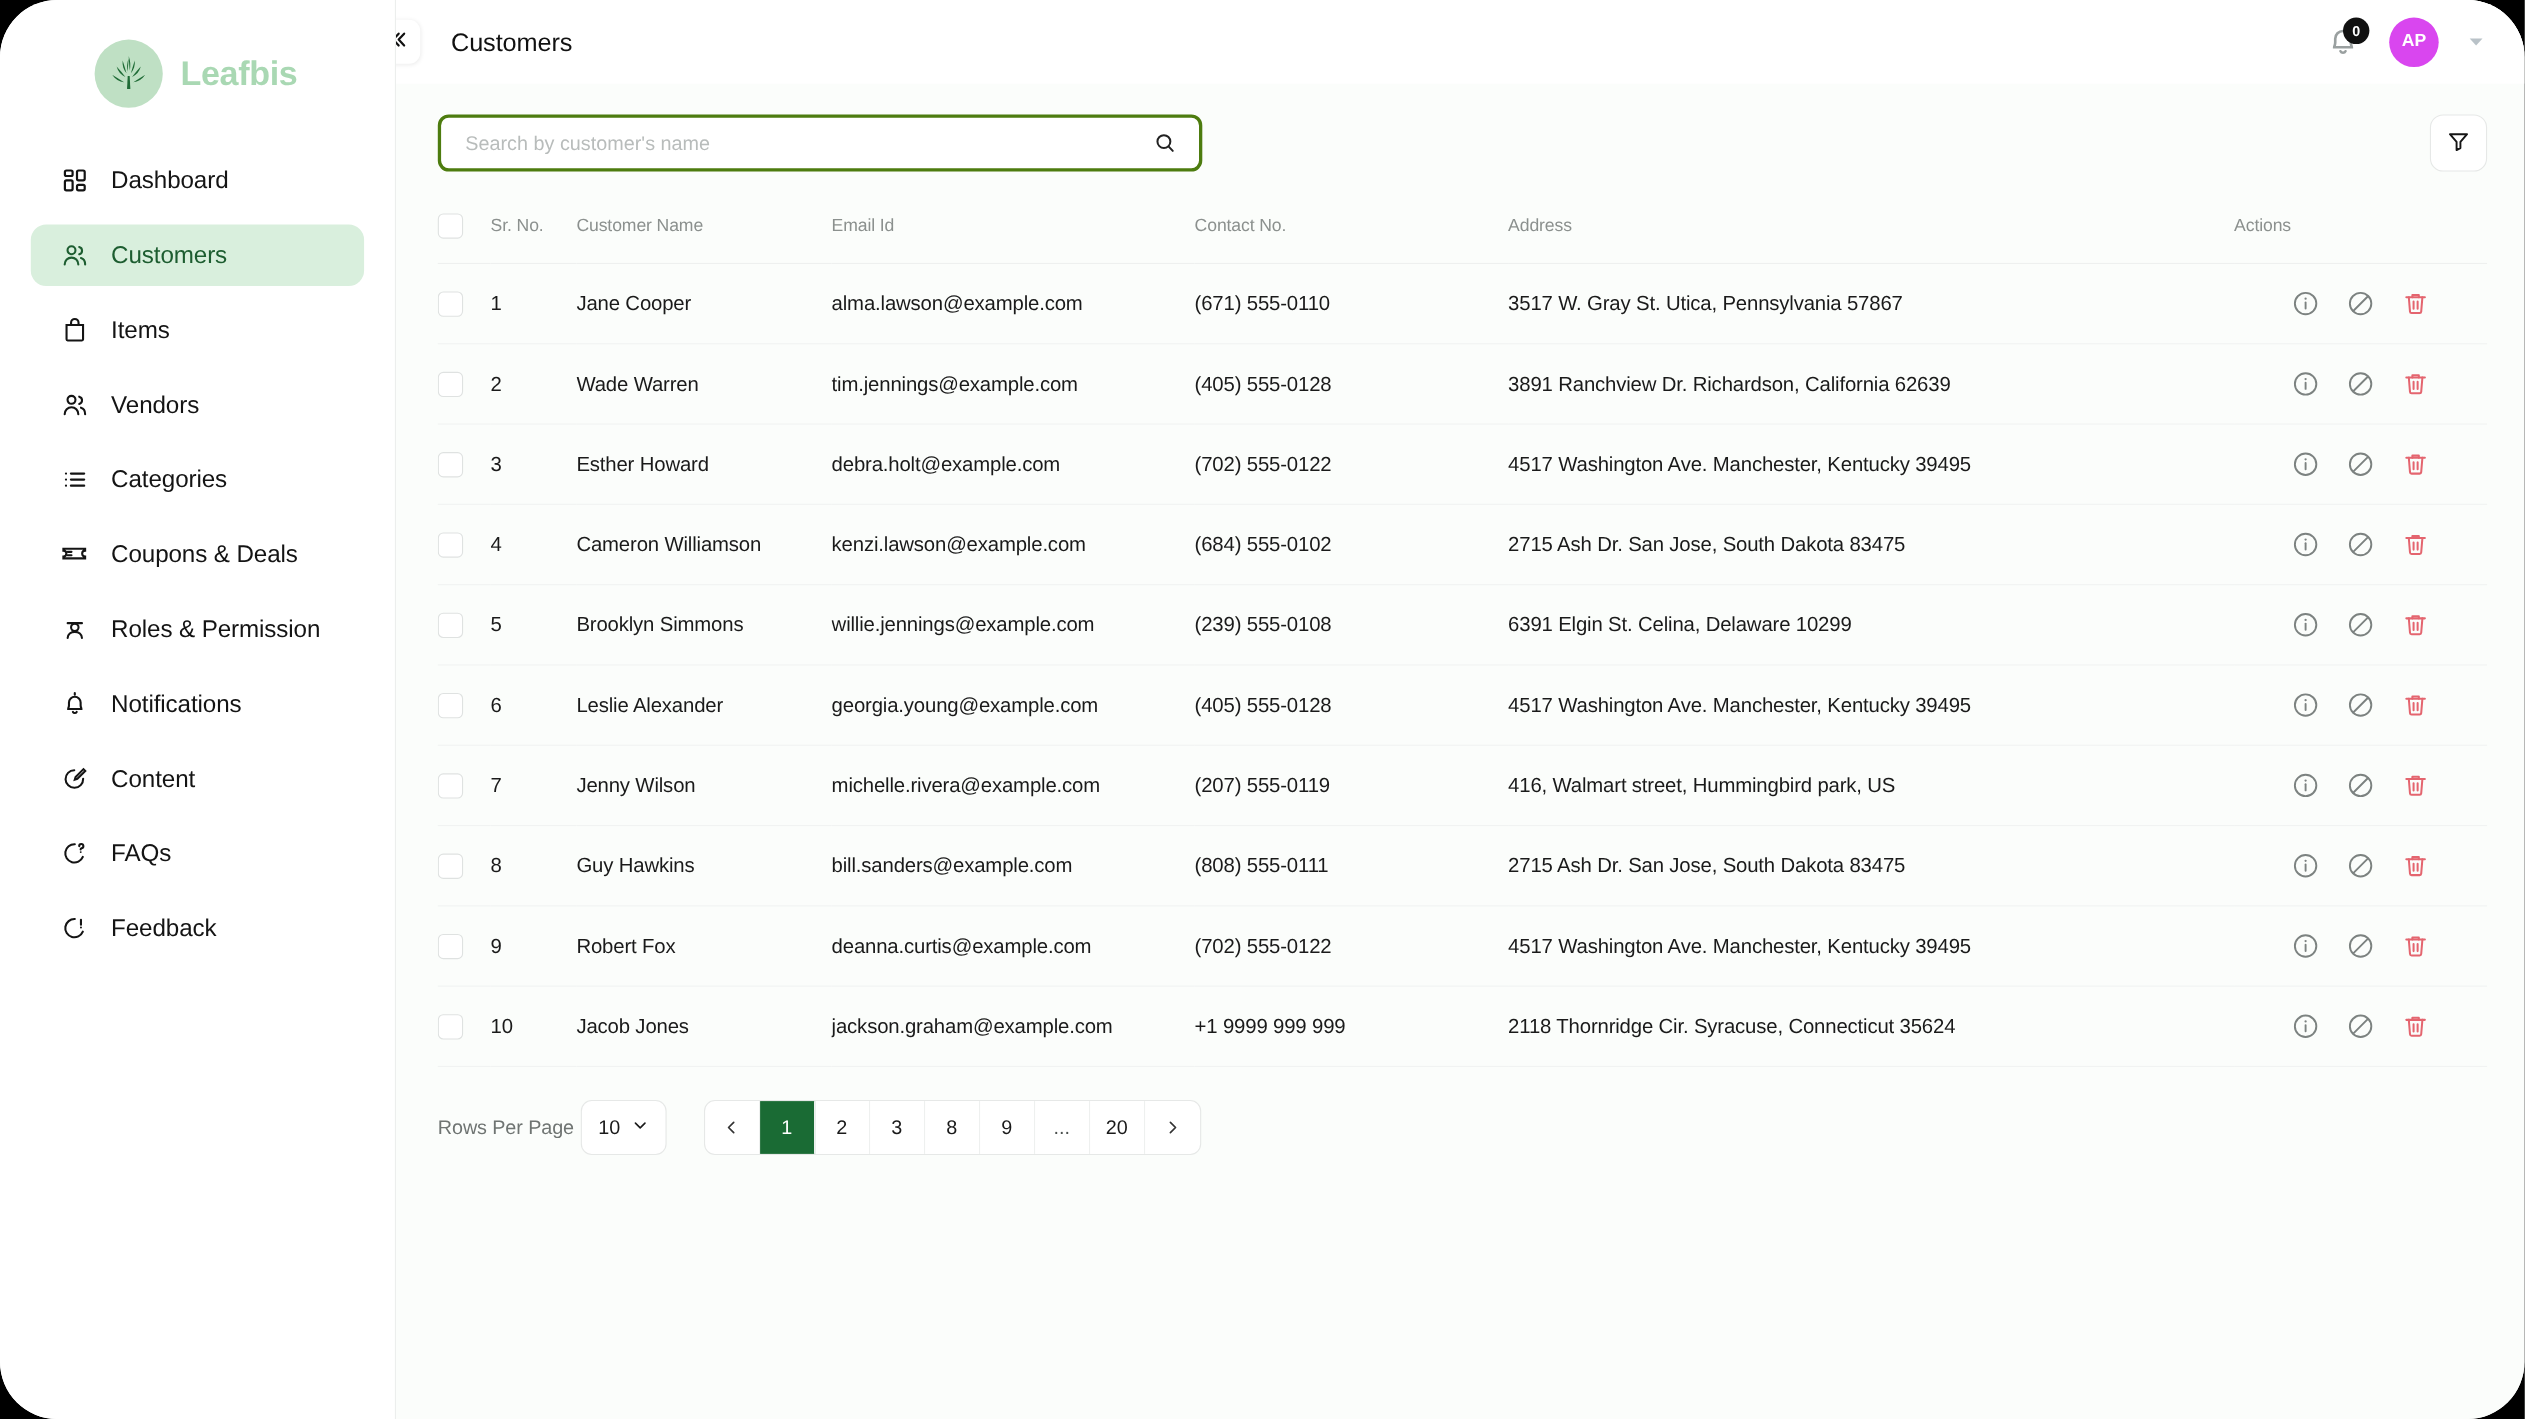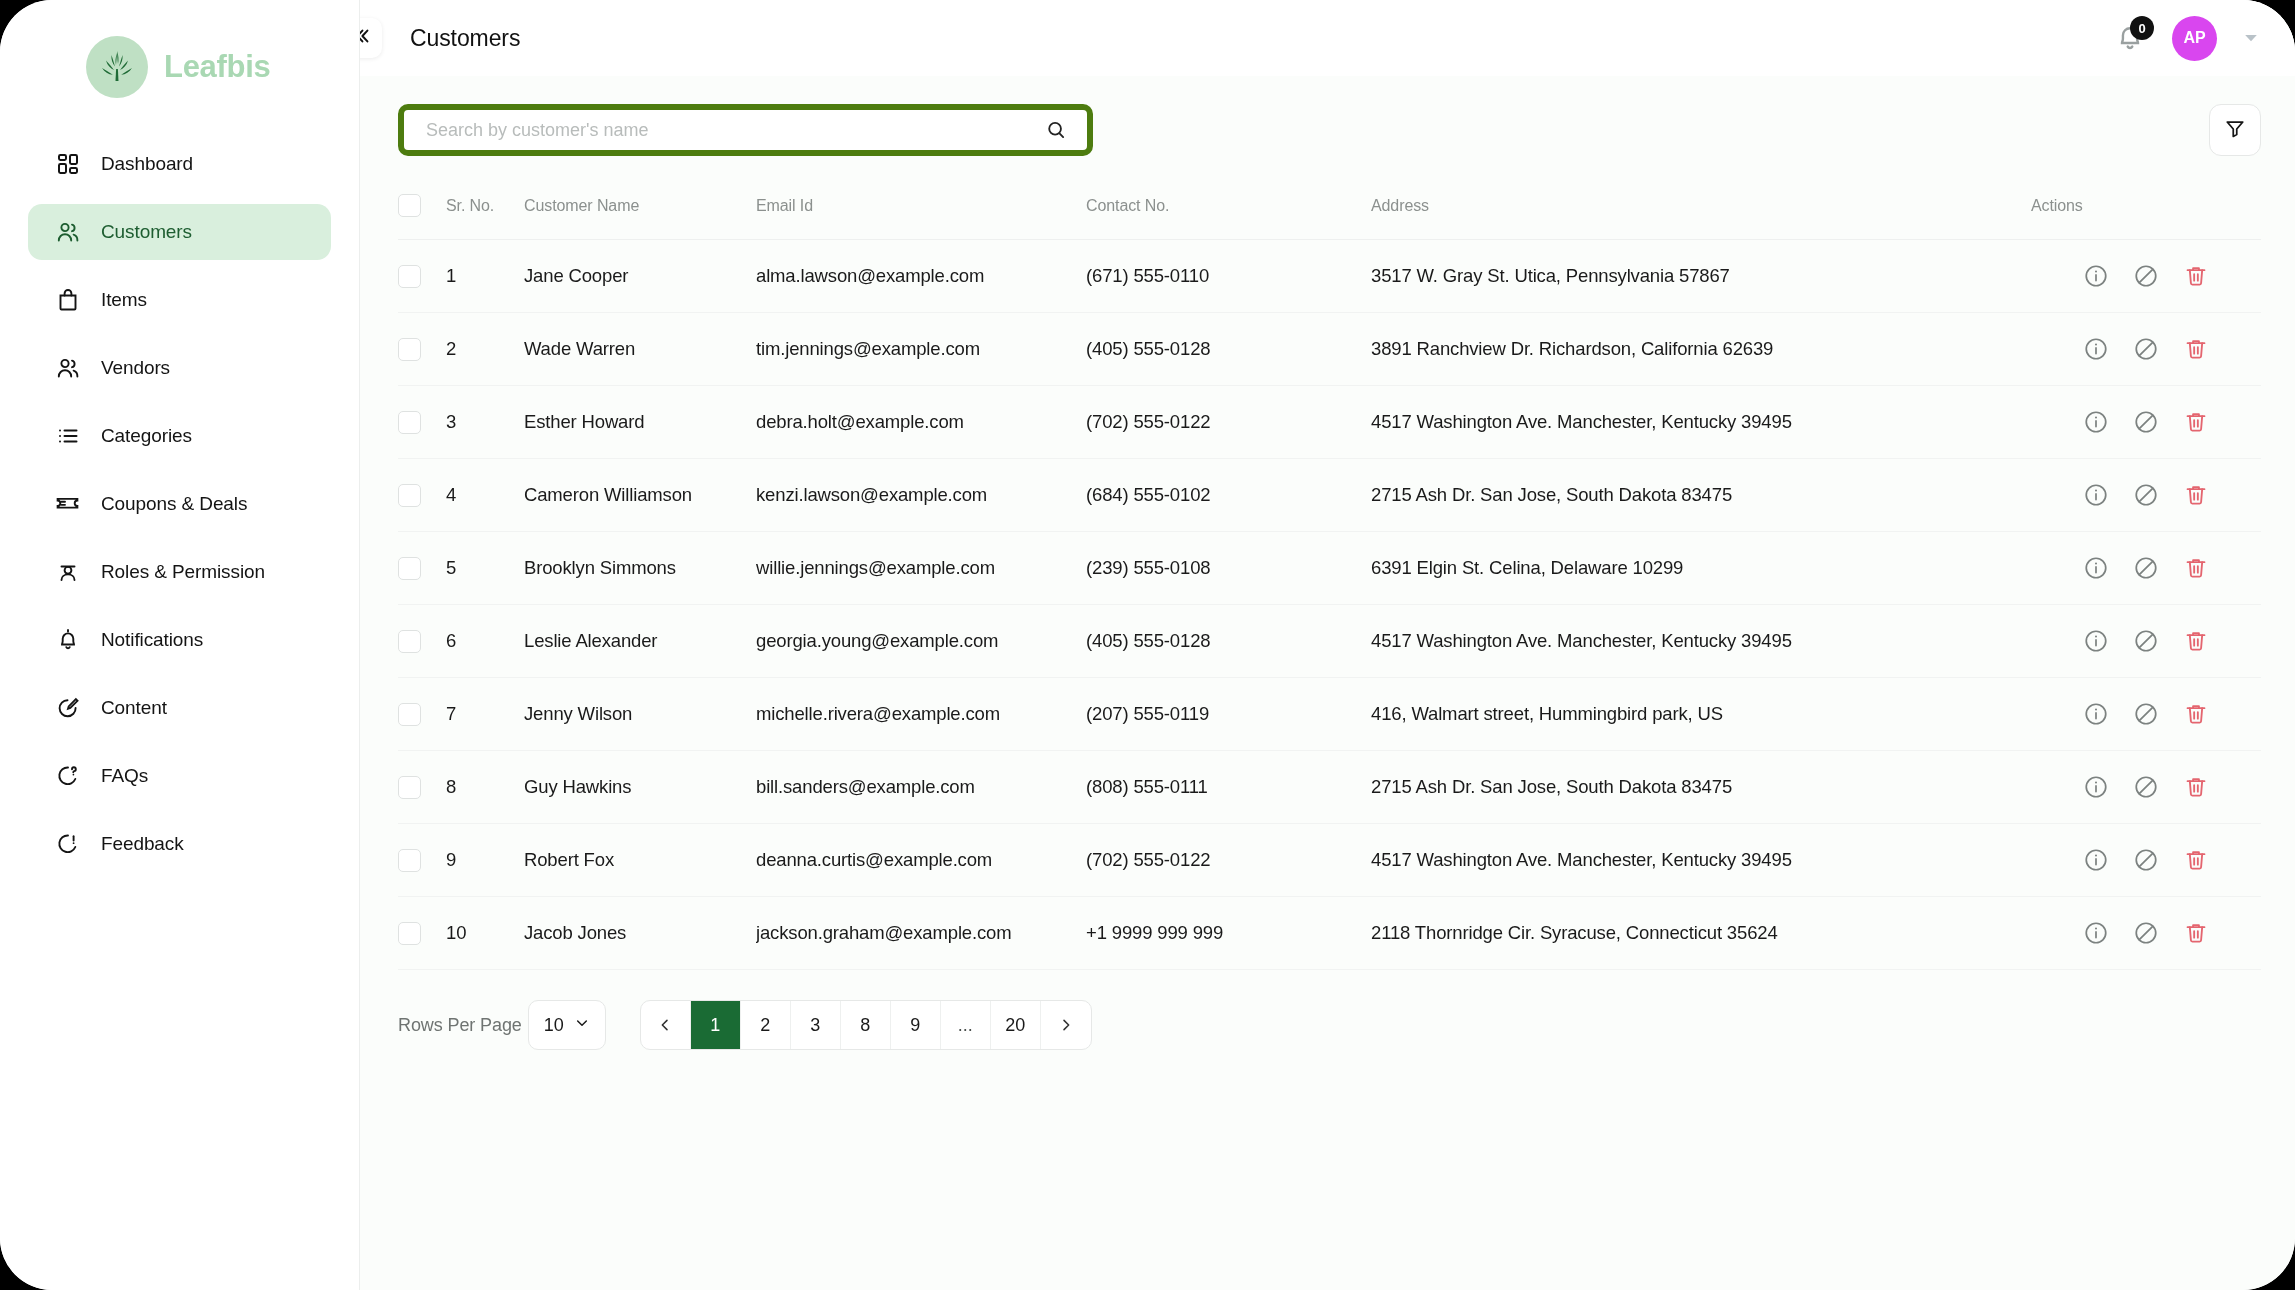--- a/index.html
+++ b/index.html
@@ -45,21 +45,21 @@
   .nav { margin-top: 28px; padding: 0 28px; }
   .nav-item {
     display: flex; align-items: center; gap: 20px;
     height: 56px;
     padding-left: 26px;
     border-radius: 14px;
     margin-bottom: 12px;
     cursor: pointer;
     color: #141414;
   }
-  .nav-item .nav-label { font-size: 19px; letter-spacing: -0.1px; }
+  .nav-item .nav-label { font-size: 22px; letter-spacing: -0.1px; }
   .nav-item.active { background: #d9efdd; color: #1d5d30; }
   .nav-item.active .nav-label { color: #1d5d30; }
   .nav-ico { width: 27px; height: 27px; flex: 0 0 27px; display:flex; align-items:center; justify-content:center;}
   .nav-ico svg { display: block; }
 
   
   .main {
     flex: 1 1 auto;
     display: flex; flex-direction: column;
     background: #fbfdfb;
@@ -107,21 +107,21 @@
   .content {
     flex: 1 1 auto;
     padding: 28px 34px 0 38px;
     overflow: hidden;
   }
   .toolbar {
     display: flex; align-items: center; margin-bottom: 26px;
   }
   .search-box {
     width: 695px; height: 52px;
-    border: 6px solid #4d7c0f; border-radius: 10px;
+    border: 3px solid #4d7c0f; border-radius: 10px;
     background: #ffffff;
     display: flex; align-items: center;
     padding: 0 18px 0 22px;
   }
   .search-box input {
     flex: 1 1 auto; border: none; outline: none;
     font-size: 18px; color: #222; background: transparent;
     font-family: "Liberation Sans", sans-serif;
   }
   .search-box input::placeholder { color: #b8bcbb; }

